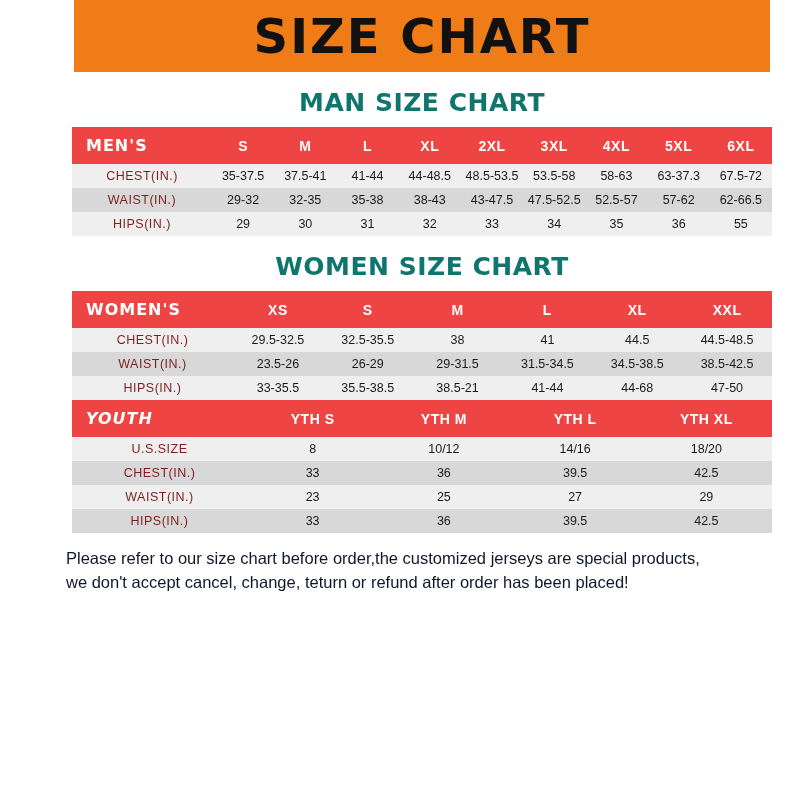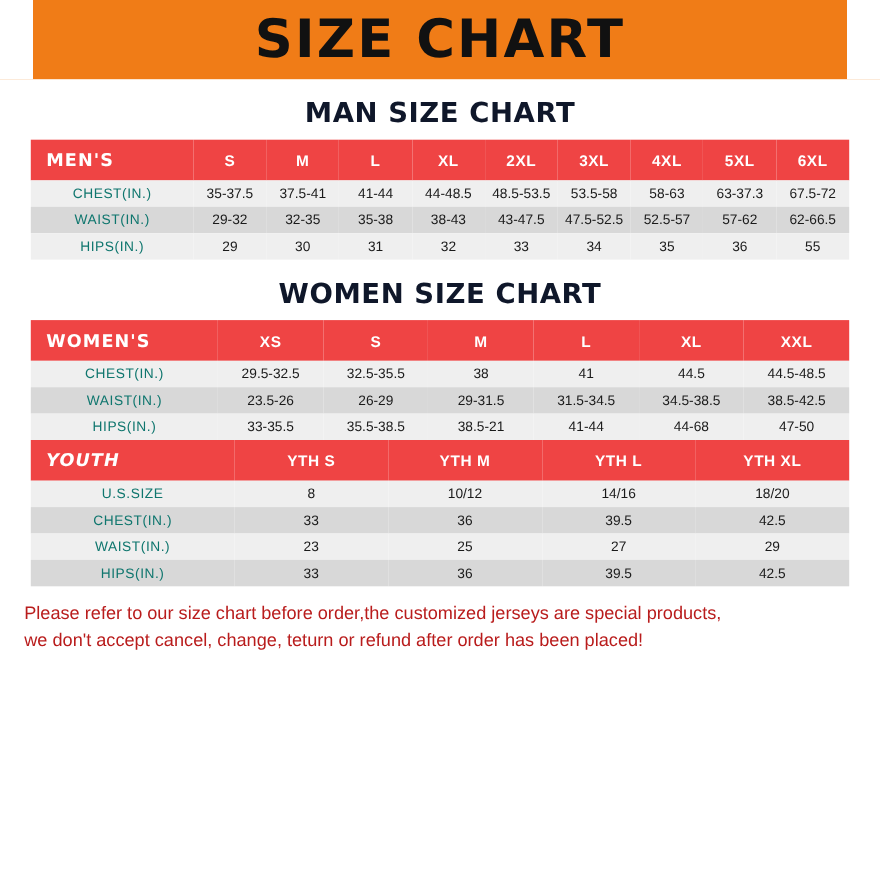--- a/index.html
+++ b/index.html
@@ -12,20 +12,21 @@
     background: #ffffff;
     font-family: "Liberation Sans", sans-serif;
     overflow: hidden;
   }
   .page {
     width: 800px;
     height: 705px;
     position: relative;
     box-sizing: border-box;
     background: #ffffff;
+    padding-left: 44px;
   }
   
   .banner {
     height: 72px;
     background: #f07c17;
     display: flex;
     align-items: center;
     justify-content: center;
     position: relative;
   }
@@ -49,21 +50,21 @@
 
   .section {
     padding: 0 28px;
     box-sizing: border-box;
   }
   .section-title {
     text-align: center;
     font-family: "DejaVu Sans", sans-serif;
     font-weight: bold;
     font-size: 25px;
-    color: #0f172a;
+    color: #0f766e;
     margin: 16px 0 10px 0;
     letter-spacing: 0.5px;
   }
   table.chart {
     width: 100%;
     border-collapse: collapse;
     table-layout: fixed;
   }
   table.chart th, table.chart td {
     text-align: center;
@@ -85,30 +86,30 @@
     font-size: 16px;
     text-align: left;
     padding-left: 14px;
     letter-spacing: 1px;
   }
   table.chart tbody tr.light td { background: #efefef; }
   table.chart tbody tr.dark td { background: #d8d8d8; }
   table.chart tbody td.row-label {
     font-size: 12.5px;
     letter-spacing: 0.5px;
-    color: #0f766e;
+    color: #7f1d1d;
   }
   .men-head-0 { width: 18%; }
   .women-head-0 { width: 21%; }
   .youth-head-0 { width: 23%; font-style: italic; }
 
   .footer-note {
     margin-top: 14px;
     padding: 0 22px;
-    color: #b91c1c;
+    color: #0f172a;
     font-size: 16.5px;
     line-height: 1.45;
     font-family: "Liberation Sans", sans-serif;
   }
   .footer-note div { white-space: nowrap; }
 </style>
 </head>
 <body>
 
 <div class="page">

